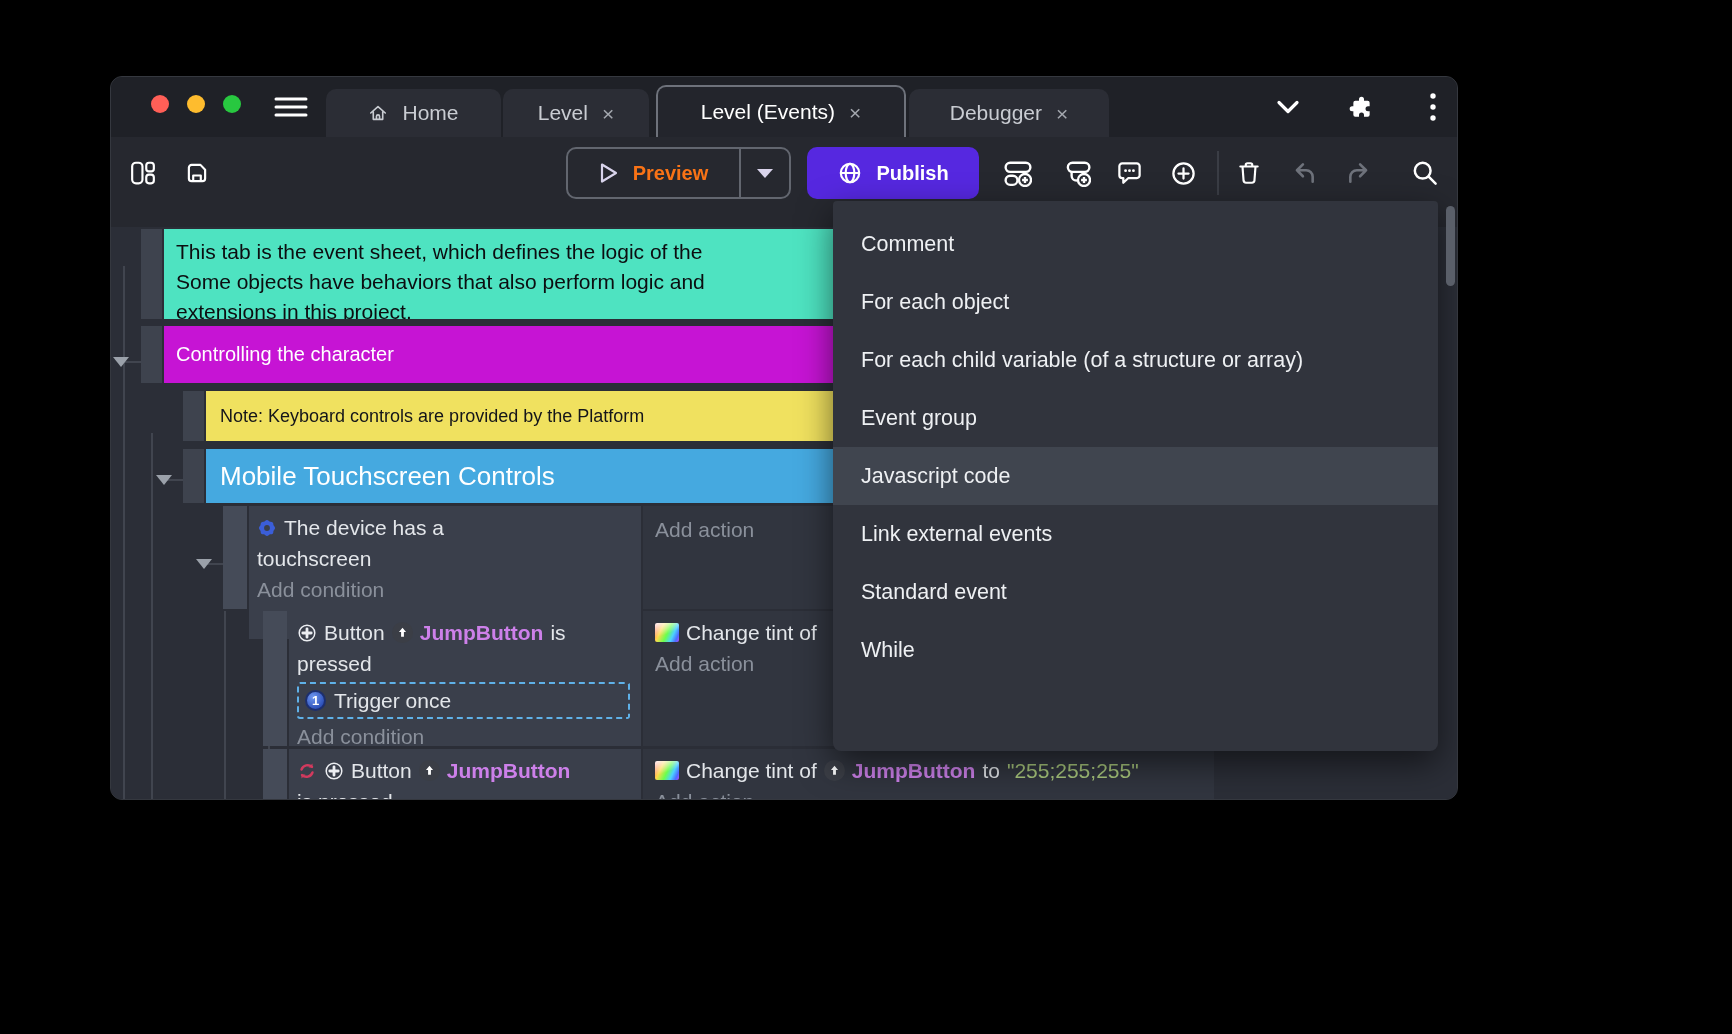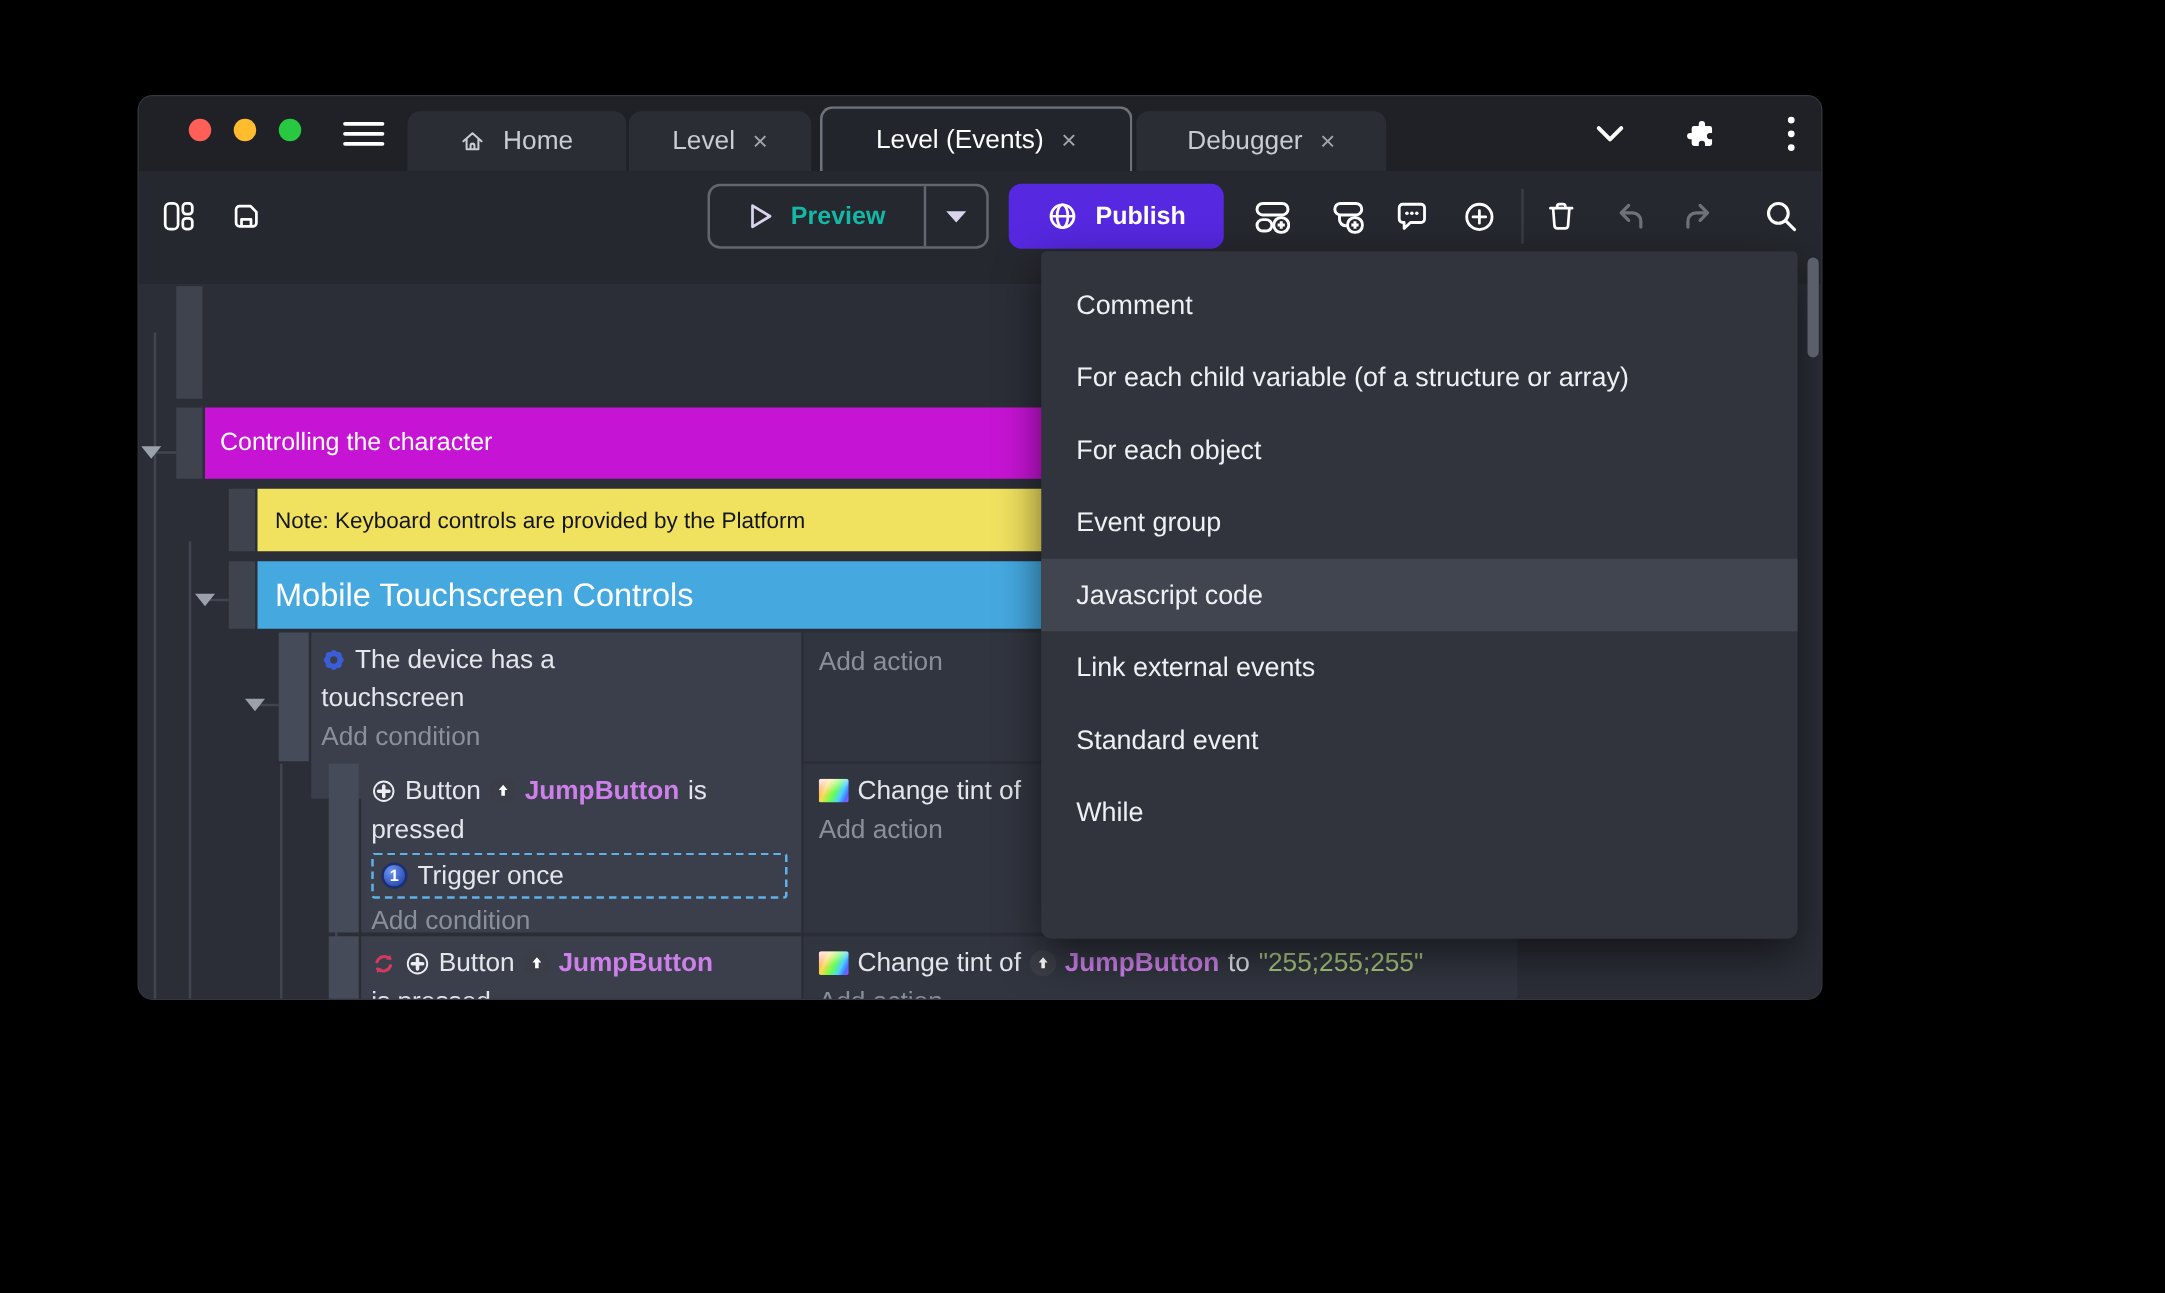--- a/index.html
+++ b/index.html
@@ -13,21 +13,21 @@
   .hamburger{position:absolute;left:163px;top:15px;width:34px;height:30px;display:flex;align-items:center;}
   .tab{position:absolute;top:12px;height:48px;border-radius:10px 10px 0 0;background:#2b2d35;
        display:flex;align-items:center;justify-content:center;gap:14px;color:#c9ccd2;font-size:21px;box-sizing:border-box;}
   .tab .close{color:#a3a7ae;font-size:21px;line-height:1;}
   .tab.active{top:8px;height:52px;background:#23252c;border:2px solid #6e727b;border-bottom:none;color:#fff;}
   .tb-ico{position:absolute;top:14px;width:32px;height:32px;display:flex;align-items:center;justify-content:center;}
   
   .toolbar{position:absolute;top:60px;left:0;right:0;height:90px;background:#26282f;}
   .tool-btn{position:absolute;top:15px;width:42px;height:42px;display:flex;align-items:center;justify-content:center;}
   .preview{position:absolute;left:455px;top:10px;width:225px;height:52px;border:2px solid #62666f;
-           border-radius:10px;display:flex;box-sizing:border-box;color:#14b8a6;text-align:right;}
+           border-radius:10px;display:flex;box-sizing:border-box;color:#f97316;text-align:right;}
   .preview .main{flex:1;display:flex;align-items:center;justify-content:center;gap:14px;font-size:20px;font-weight:bold;}
   .preview .caret{width:48px;border-left:2px solid #62666f;display:flex;align-items:center;justify-content:center;}
   .publish{position:absolute;left:696px;top:10px;width:172px;height:52px;background:#5628e0;border-radius:10px;
            display:flex;align-items:center;justify-content:center;gap:13px;color:#fff;font-size:20px;font-weight:bold;}
   .tdivider{position:absolute;left:1106px;top:14px;width:2px;height:44px;background:#3a3d45;}
   
   .sheet{position:absolute;top:150px;left:0;right:0;bottom:0;background:#2b2e37;}
   .vline{position:absolute;width:2px;background:#41454f;}
   .stub{position:absolute;height:2px;background:#41454f;}
   .tri{position:absolute;width:0;height:0;border-left:8px solid transparent;border-right:8px solid transparent;
@@ -228,20 +228,25 @@
       <div class="vline" style="left:157px;top:464px;bottom:0;"></div>
 
       <div class="stub" style="left:12px;top:134px;width:18px;"></div>
       <div class="tri" style="left:2px;top:130px;"></div>
       <div class="stub" style="left:55px;top:252px;width:17px;"></div>
       <div class="tri" style="left:45px;top:248px;"></div>
       <div class="stub" style="left:96px;top:336px;width:16px;"></div>
       <div class="tri" style="left:85px;top:332px;"></div>
 
       <div class="mbar" style="left:30px;top:2px;height:90px;"></div>
+      <div class="block teal">
+        <div>This tab is the event sheet, which defines the logic of the</div>
+        <div>Some objects have behaviors that also perform logic and</div>
+        <div>extensions in this project.</div>
+      </div>
 
       <div class="mbar" style="left:30px;top:99px;height:57px;"></div>
       <div class="block group1">
         <span>Controlling the character</span>
       </div>
 
       <div class="mbar" style="left:72px;top:164px;height:50px;"></div>
       <div class="block note">
         <span>Note: Keyboard controls are provided by the Platform</span>
       </div>
@@ -336,22 +341,22 @@
           <span class="objname">JumpButton</span>
           <span>to</span>
           <span class="strval">"255;255;255"</span>
         </div>
         <div class="muted">Add action</div>
       </div>
     </div>
 
     <div class="menu">
       <div class="menu-item">Comment</div>
+      <div class="menu-item">For each object</div>
       <div class="menu-item">For each child variable (of a structure or array)</div>
-      <div class="menu-item">For each object</div>
       <div class="menu-item">Event group</div>
       <div class="menu-item hl">Javascript code</div>
       <div class="menu-item">Link external events</div>
       <div class="menu-item">Standard event</div>
       <div class="menu-item">While</div>
     </div>
 
     <div class="scrollthumb"></div>
   </div>
 </div>

